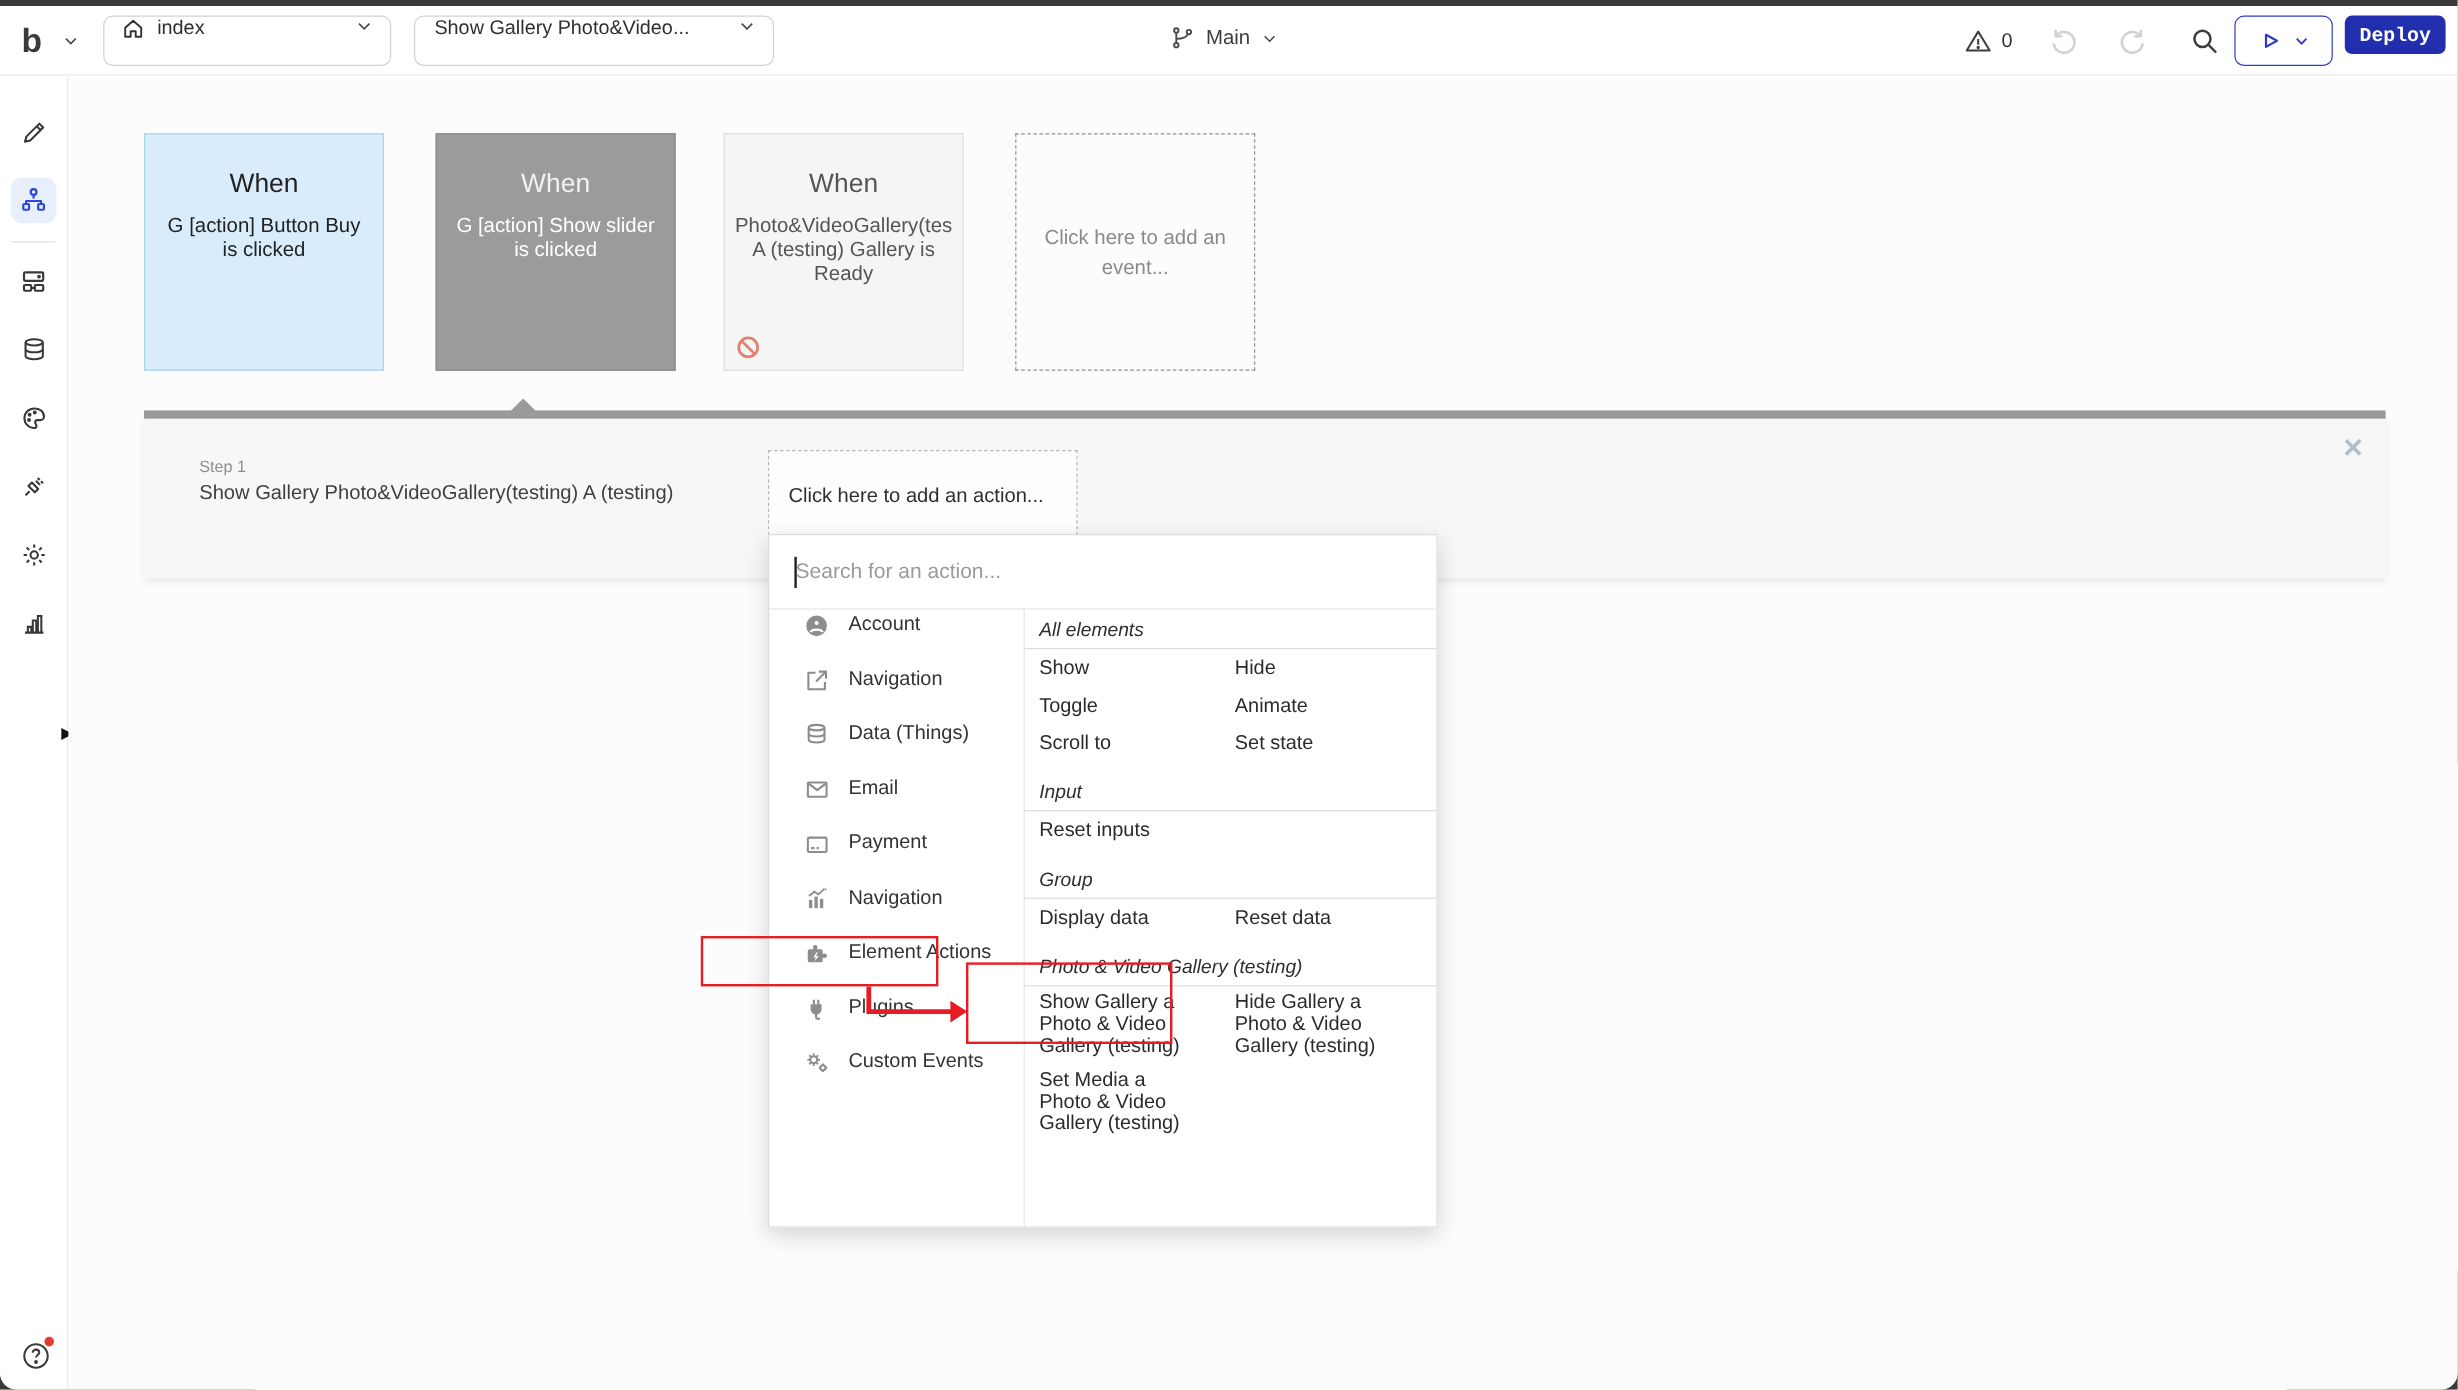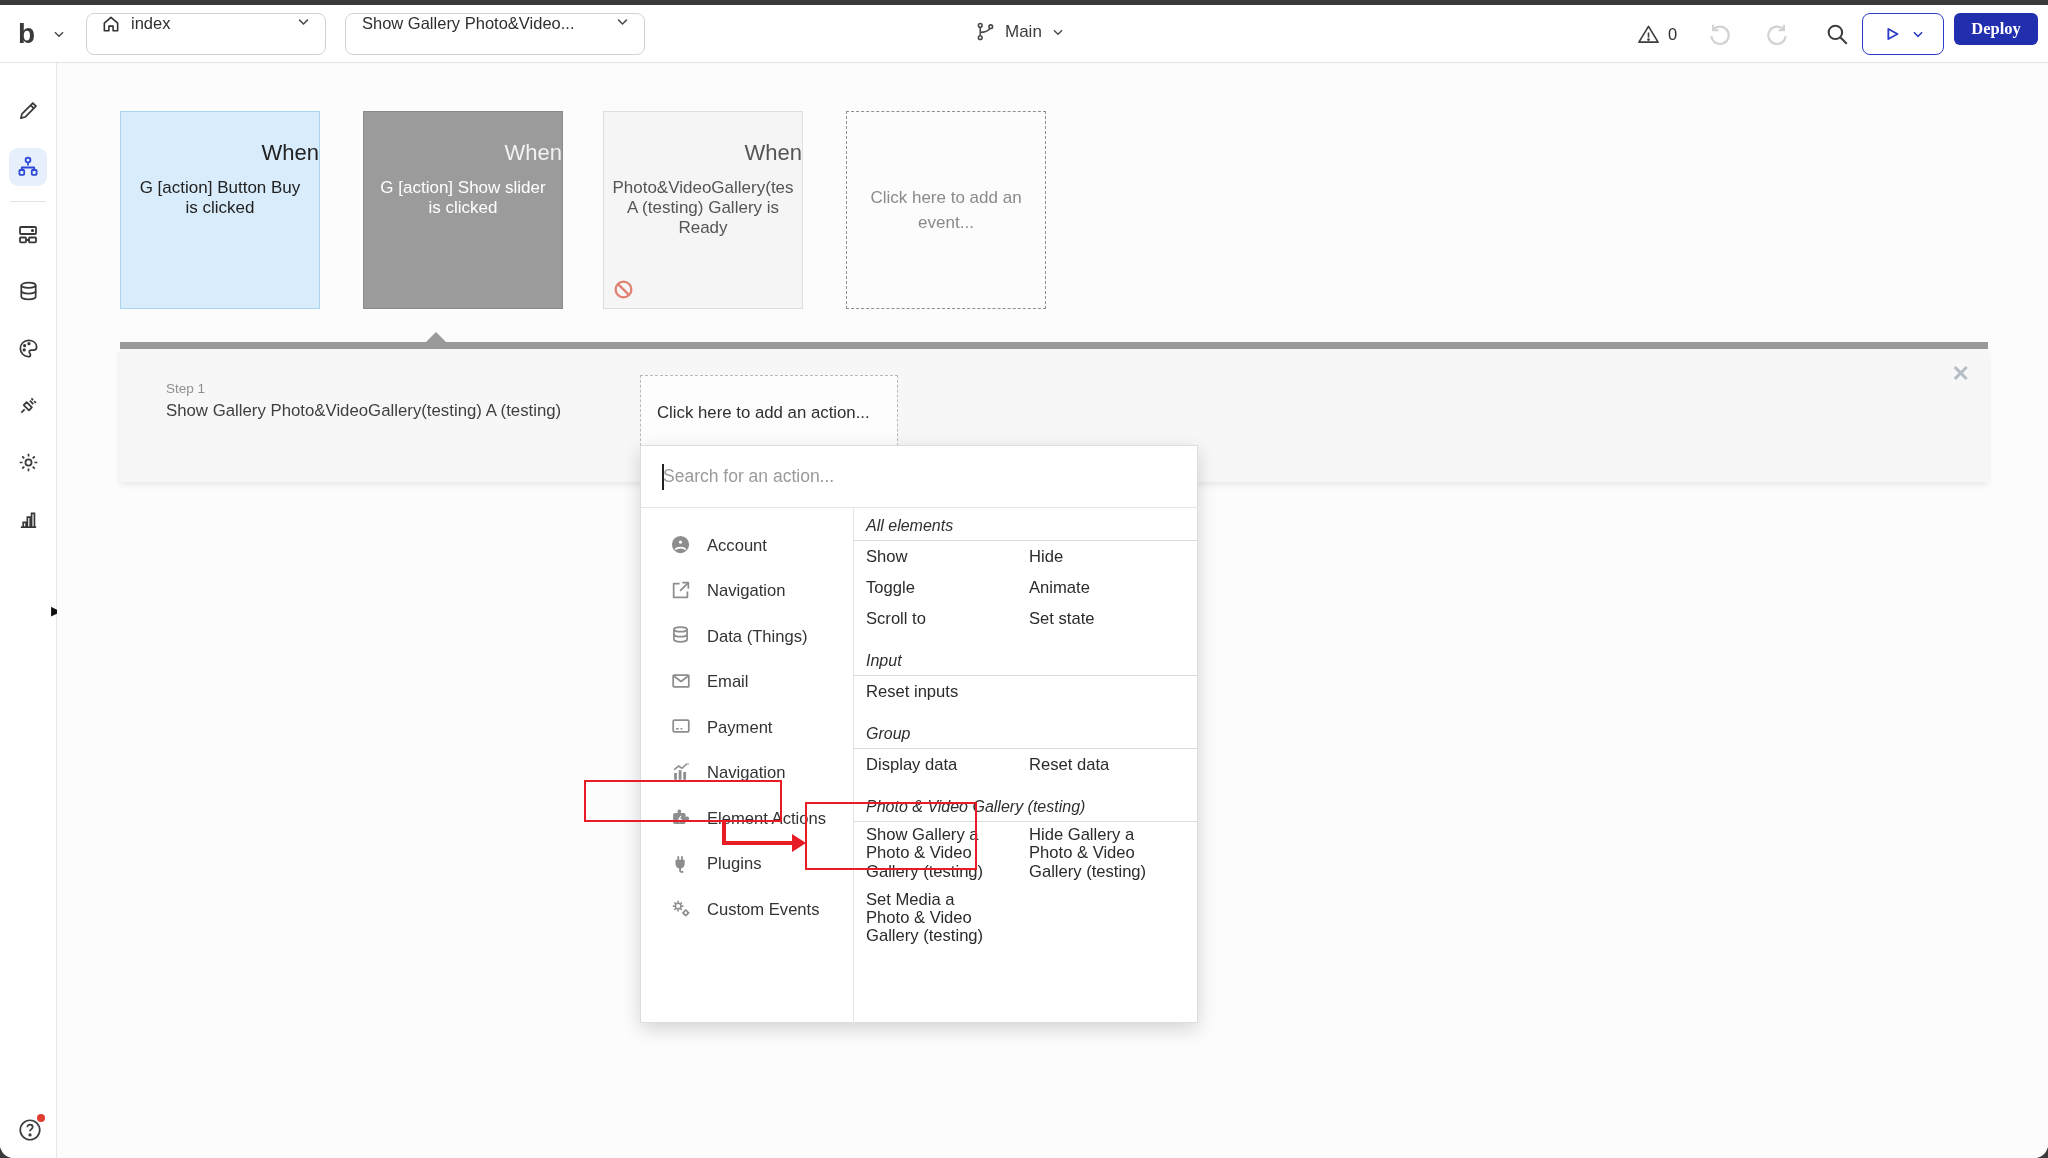--- a/index.html
+++ b/index.html
@@ -24,37 +24,37 @@
   .tb-right { position:absolute; right:0; top:0; height:58px; }
   .issues { position:absolute; left:-411px; top:18px; display:flex; align-items:center; gap:8px; }
   .issues-count { font-size:16.5px; color:#2f2f2f; }
   .icon-btn { position:absolute; top:16px; width:26px; height:26px; cursor:pointer; }
   .undo { left:-342px; } .redo { left:-283px; } .searchbtn { left:-224px; }
   .preview-btn { position:absolute; right:104px; top:8px; width:82px; height:42px; background:#fff;
                  border:1.5px solid #2d3cc8; border-radius:8px; display:flex; align-items:center;
                  justify-content:center; gap:8px; cursor:pointer; }
   .deploy-btn { position:absolute; right:10px; top:8px; width:84px; height:32px; background:#212fae;
                 border:none; border-radius:6px; color:#fff; font-size:16.5px; font-weight:600;
-                font-family:Liberation Serif, serif; cursor:pointer; }
+                font-family:Liberation Mono, monospace; cursor:pointer; }
 
   
   .sidebar { position:absolute; left:0; top:58px; width:57px; height:1095px; background:#fff;
              border-right:1px solid #e6e6e6; }
   .side-item { position:absolute; left:9px; width:38px; height:38px; border-radius:9px;
                display:flex; align-items:center; justify-content:center; color:#383838; cursor:pointer; }
   .side-item.active { background:#e7eefc; color:#2b48d8; }
   .side-div { position:absolute; left:10px; width:36px; height:1px; background:#e2e2e2; }
   .expander { position:absolute; left:51px; top:598px; font-size:13px; color:#111; cursor:pointer; }
   .help-wrap { position:absolute; left:17px; top:1054px; width:26px; height:26px; cursor:pointer; }
   .help-dot { position:absolute; right:-2px; top:-3px; width:8px; height:8px; border-radius:50%; background:#e03c31; }
 
   
   .canvas { position:absolute; left:57px; top:58px; width:1991px; height:1095px; background:#fcfcfc; }
   .evcard { position:absolute; top:48px; width:200px; height:198px; text-align:center; padding-top:28px; cursor:pointer; }
-  .evcard .ev-title { font-size:22px; margin-bottom:12px;text-align:right; }
+  .evcard .ev-title { font-size:22px; margin-bottom:12px; }
   .evcard .ev-body { font-size:17px; line-height:1.18; white-space:pre-line; }
   .ev1 { left:63px;  background:#d9ecfb; border:1px solid #a9d3ef; color:#222; }
   .ev2 { left:306px; background:#9b9b9b; border:1px solid #8a8a8a; color:#fff; }
   .ev2 .ev-title { color:#f2f2f2; }
   .ev3 { left:546px; background:#f5f5f5; border:1px solid #dedede; color:#555; }
   .ev4 { left:789px; background:transparent; border:1.5px dashed #8f8f8f; color:#8a8a8a;
          display:flex; align-items:center; justify-content:center; padding:0; }
   .ev4 .ev-body { font-size:17px; line-height:1.5; }
   .blocked-icon { position:absolute; left:9px; bottom:8px; width:21px; height:21px; }
 
@@ -77,21 +77,21 @@
   
   .popup { position:absolute; left:583px; top:382px; width:558px; height:578px; background:#fff;
            border:1px solid #ddd; box-shadow:0 6px 18px rgba(0,0,0,0.16); }
   .popup-search { position:relative; height:62px; border-bottom:1px solid #e5e5e5; }
   .popup-search input { position:absolute; left:22px; top:0; width:500px; height:60px; border:none; outline:none;
            font-size:17.5px; color:#333; font-family:"Liberation Sans", sans-serif; background:transparent; }
   .popup-search input::placeholder { color:#9a9a9a; opacity:1; }
   .caret { position:absolute; left:21px; top:18px; width:1.5px; height:26px; background:#222; }
   .popup-body { display:flex; height:515px; }
   .cat-col { width:213px; border-right:1px solid #e5e5e5; padding-top:2px; }
-  .cat-row { height:45.5px; display:flex; align-items:flex-end; padding-left:28px; cursor:pointer; }
+  .cat-row { height:45.5px; display:flex; align-items:flex-start; padding-left:28px; cursor:pointer; }
   .cat-icon { width:23px; height:23px; color:#8d8d8d; flex:none; display:flex; align-items:center; justify-content:center; }
   .cat-label { margin-left:15px; font-size:16.6px; color:#333; white-space:nowrap; }
   .sec-col { flex:1; padding-top:0; }
   .sec-header { font-style:italic; font-size:16px; color:#2f2f2f; padding:9px 0 5px 12px; }
   .sec-rule { height:1px; background:#dcdcdc; }
   .grid2 { display:grid; grid-template-columns: 163px 1fr; padding-left:12px; }
   .sec-item { font-size:16.6px; color:#2b2b2b; height:31px; display:flex; align-items:center; cursor:pointer; }
   .sec-item.tall { height:auto; align-items:flex-start; white-space:pre-line; line-height:1.1;
                    padding:4px 0 6px 0; }
   .mt { margin-top:9px; }

